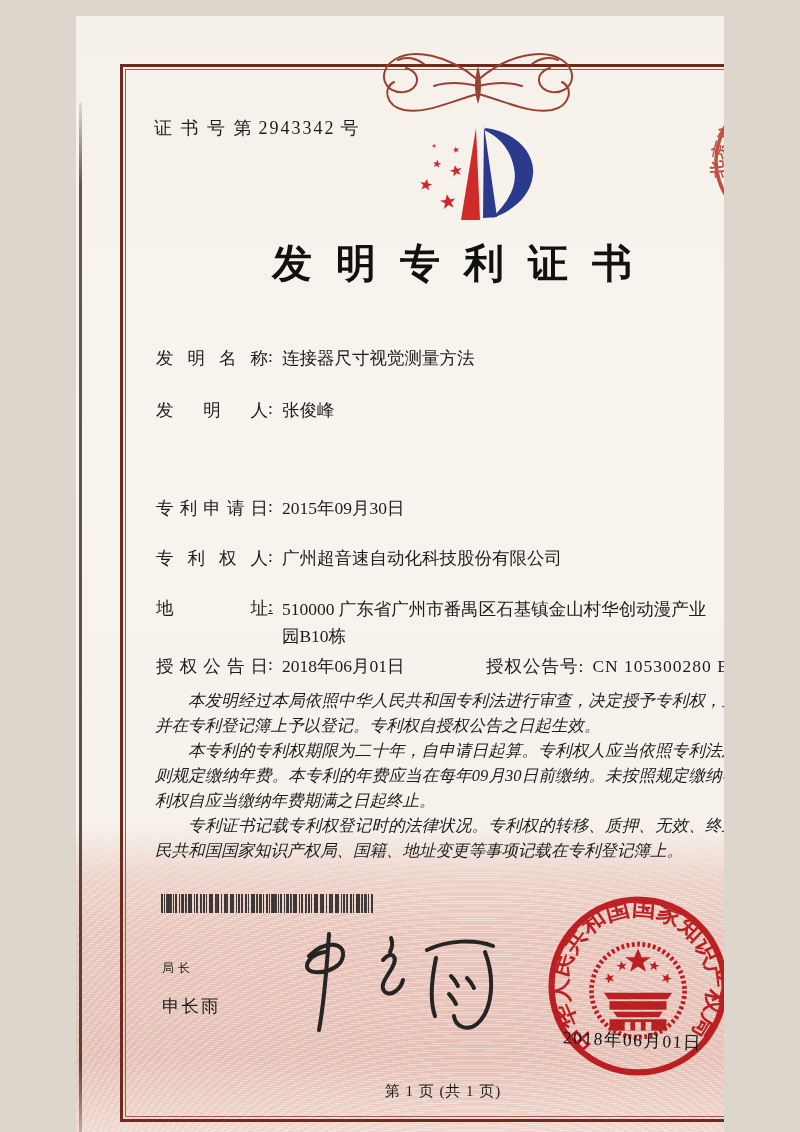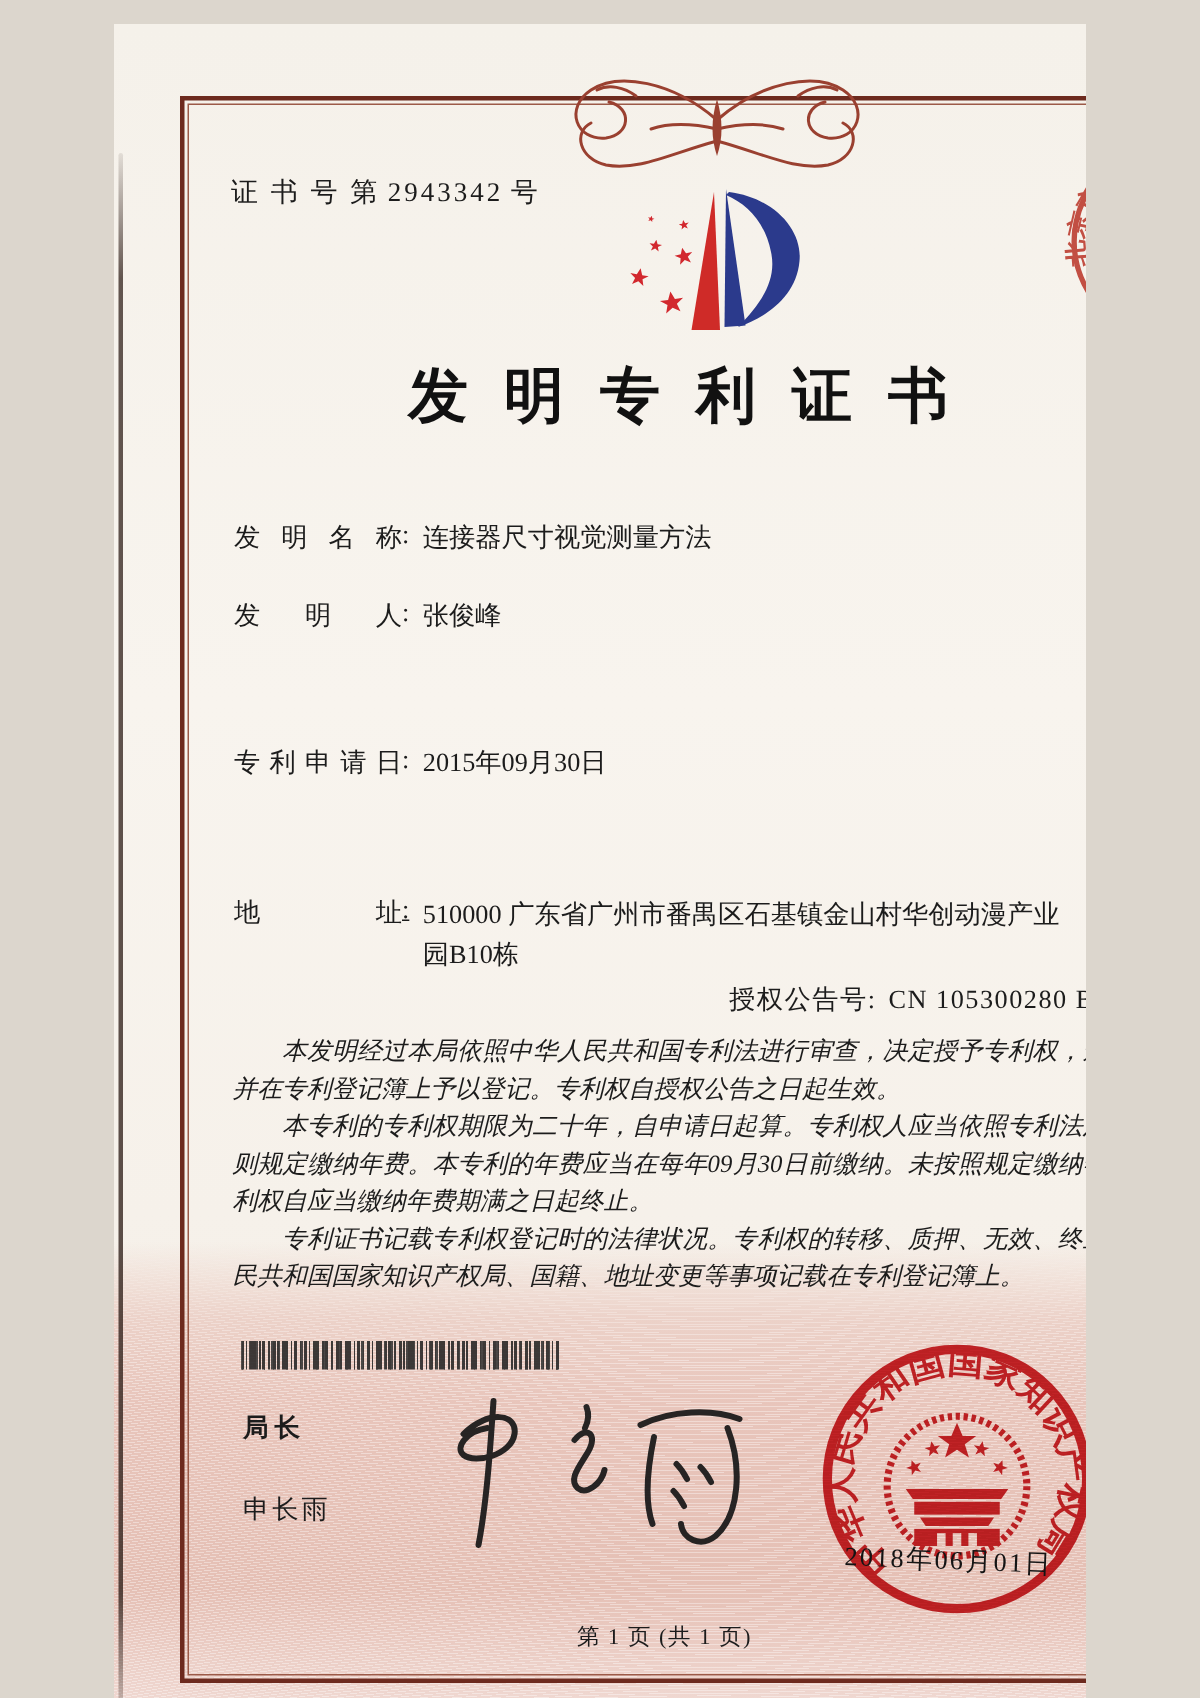--- a/index.html
+++ b/index.html
@@ -55,21 +55,21 @@
            font-size:16.5px; line-height:25px; text-align:justify;font-style:italic; }
   .paras p { margin:0; text-indent:2em; }
 
   .barcode { position:absolute; left:85px; top:878px; width:212px; height:19px; z-index:3; opacity:.85;
     background:
       repeating-linear-gradient(90deg,#1e1e1e 0 1px,transparent 1px 3px),
       repeating-linear-gradient(90deg,#1e1e1e 0 2px,transparent 2px 7px),
       repeating-linear-gradient(90deg,#2e2e2e 0 1px,transparent 1px 5px);
   }
 
-  .sig-title { position:absolute; left:86px; top:924px; z-index:3; font-size:17px; letter-spacing:4px;font-weight:bold; }
+  .sig-title { position:absolute; left:86px; top:944px; z-index:3; font-size:12px; letter-spacing:4px; }
   .sig-name  { position:absolute; left:86px; top:978px; z-index:3; font-size:17.5px; letter-spacing:2px; }
   .signature-svg { position:absolute; left:203px; top:910px; z-index:4; }
 
   .office-seal { position:absolute; left:467px; top:875px; z-index:4;
                  mix-blend-mode:multiply; opacity:.93; }
   .date-stamp { position:absolute; left:487px; top:1012px; z-index:5; font-size:17.5px;
                 letter-spacing:1.5px; transform:rotate(2.2deg); color:#141414; white-space:nowrap; }
   .tax-stamp { position:absolute; left:633px; top:74px; z-index:4; transform:rotate(-10deg);
                mix-blend-mode:multiply; opacity:.88; }
   .corner-ornament { position:absolute; left:650px; top:950px; z-index:2; }
@@ -123,22 +123,28 @@
 
   <div class="row" style="top:330px">
     <span class="lab">发 明 名 称</span><span class="col">:</span><span class="val">连接器尺寸视觉测量方法</span>
   </div>
   <div class="row" style="top:382px">
     <span class="lab">发 明 人</span><span class="col">:</span><span class="val">张俊峰</span>
   </div>
   <div class="row" style="top:480px">
     <span class="lab">专利申请日</span><span class="col">:</span><span class="val">2015年09月30日</span>
   </div>
+  <div class="row" style="top:530px">
+    <span class="lab">专 利 权 人</span><span class="col">:</span><span class="val">广州超音速自动化科技股份有限公司</span>
+  </div>
   <div class="row row-addr" style="top:580px">
     <span class="lab">地 址</span><span class="col">:</span><span class="val">510000 广东省广州市番禺区石基镇金山村华创动漫产业园B10栋</span>
+  </div>
+  <div class="row" style="top:638px">
+    <span class="lab">授权公告日</span><span class="col">:</span><span class="val">2018年06月01日</span>
   </div>
 
   <div class="grant-no">
     <span>授权公告号</span><span>:</span><span class="val">CN 105300280 B</span>
   </div>
 
   <div class="paras">
     <p>本发明经过本局依照中华人民共和国专利法进行审查，决定授予专利权，颁发本证书并在专利登记簿上予以登记。专利权自授权公告之日起生效。</p>
     <p>本专利的专利权期限为二十年，自申请日起算。专利权人应当依照专利法及其实施细则规定缴纳年费。本专利的年费应当在每年09月30日前缴纳。未按照规定缴纳年费的，专利权自应当缴纳年费期满之日起终止。</p>
     <p>专利证书记载专利权登记时的法律状况。专利权的转移、质押、无效、终止、中华人民共和国国家知识产权局、国籍、地址变更等事项记载在专利登记簿上。</p>

